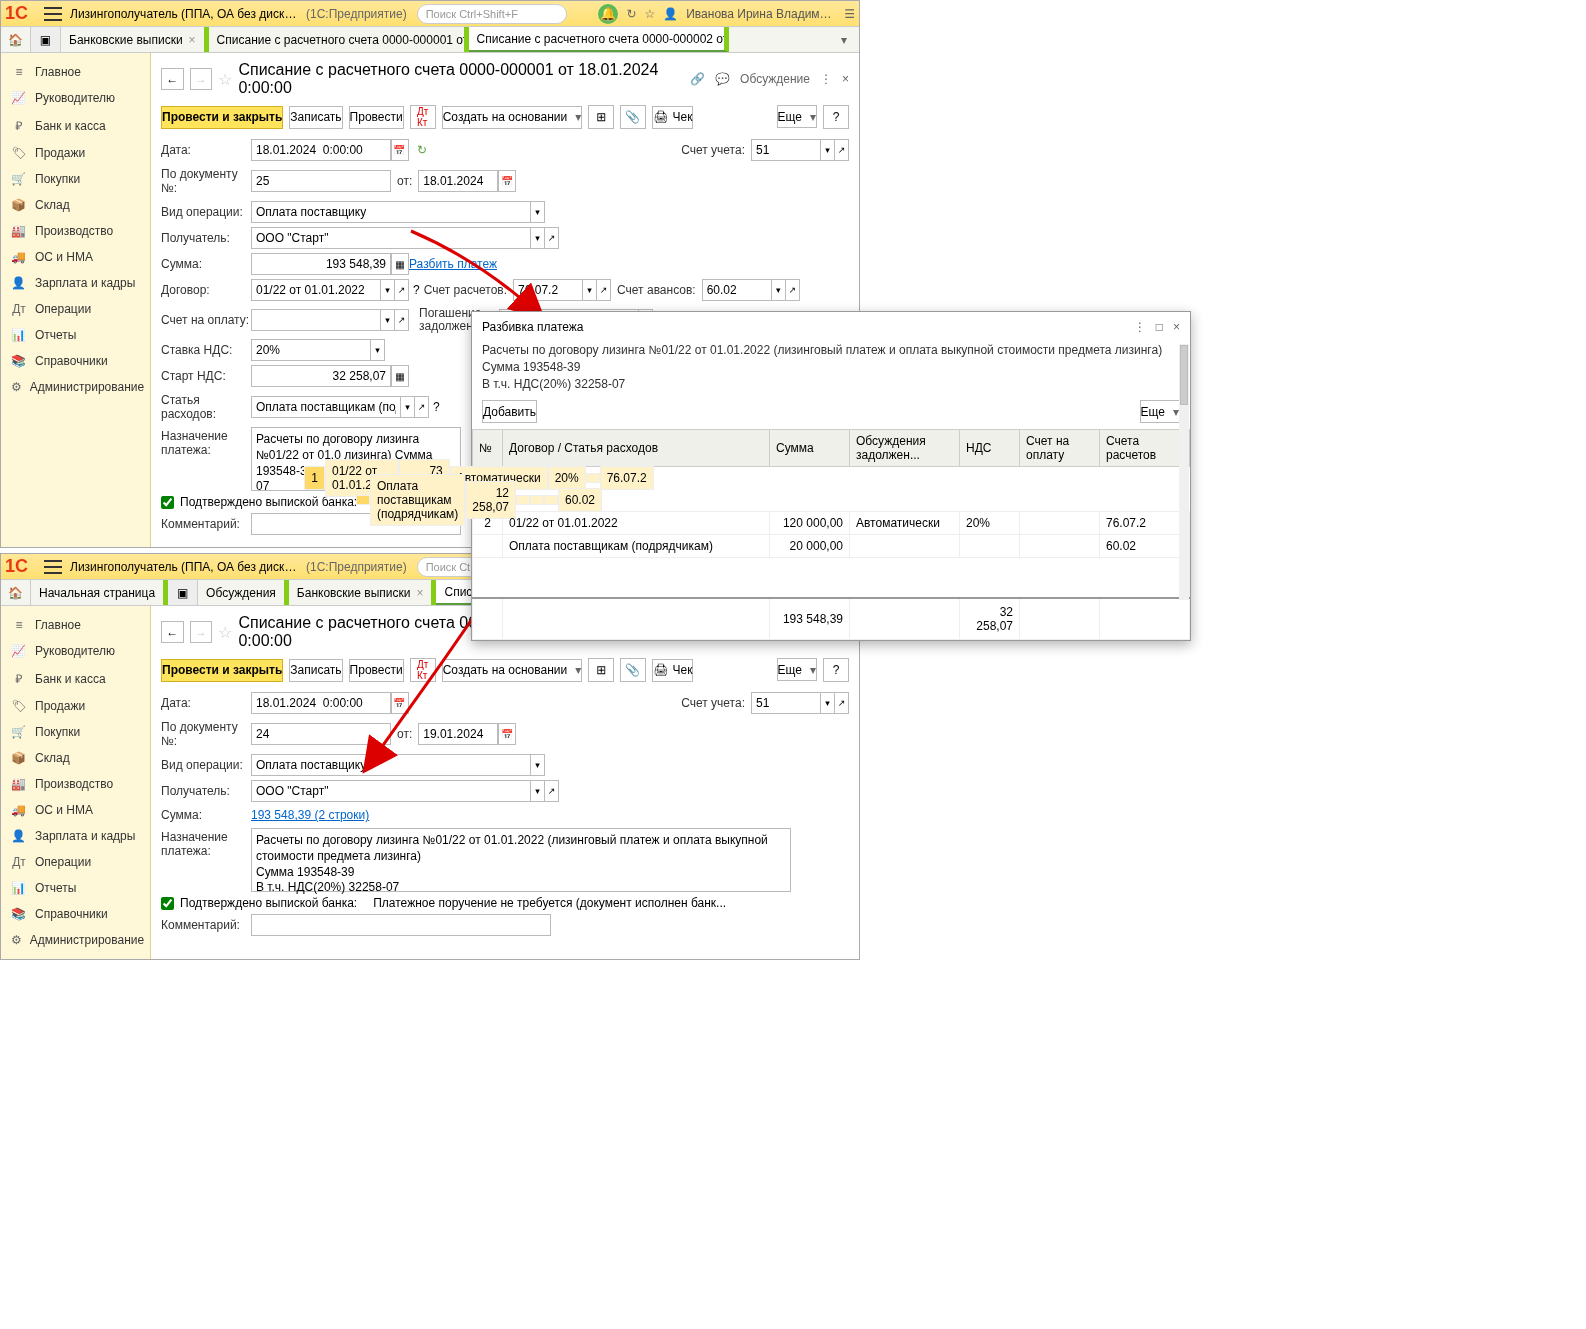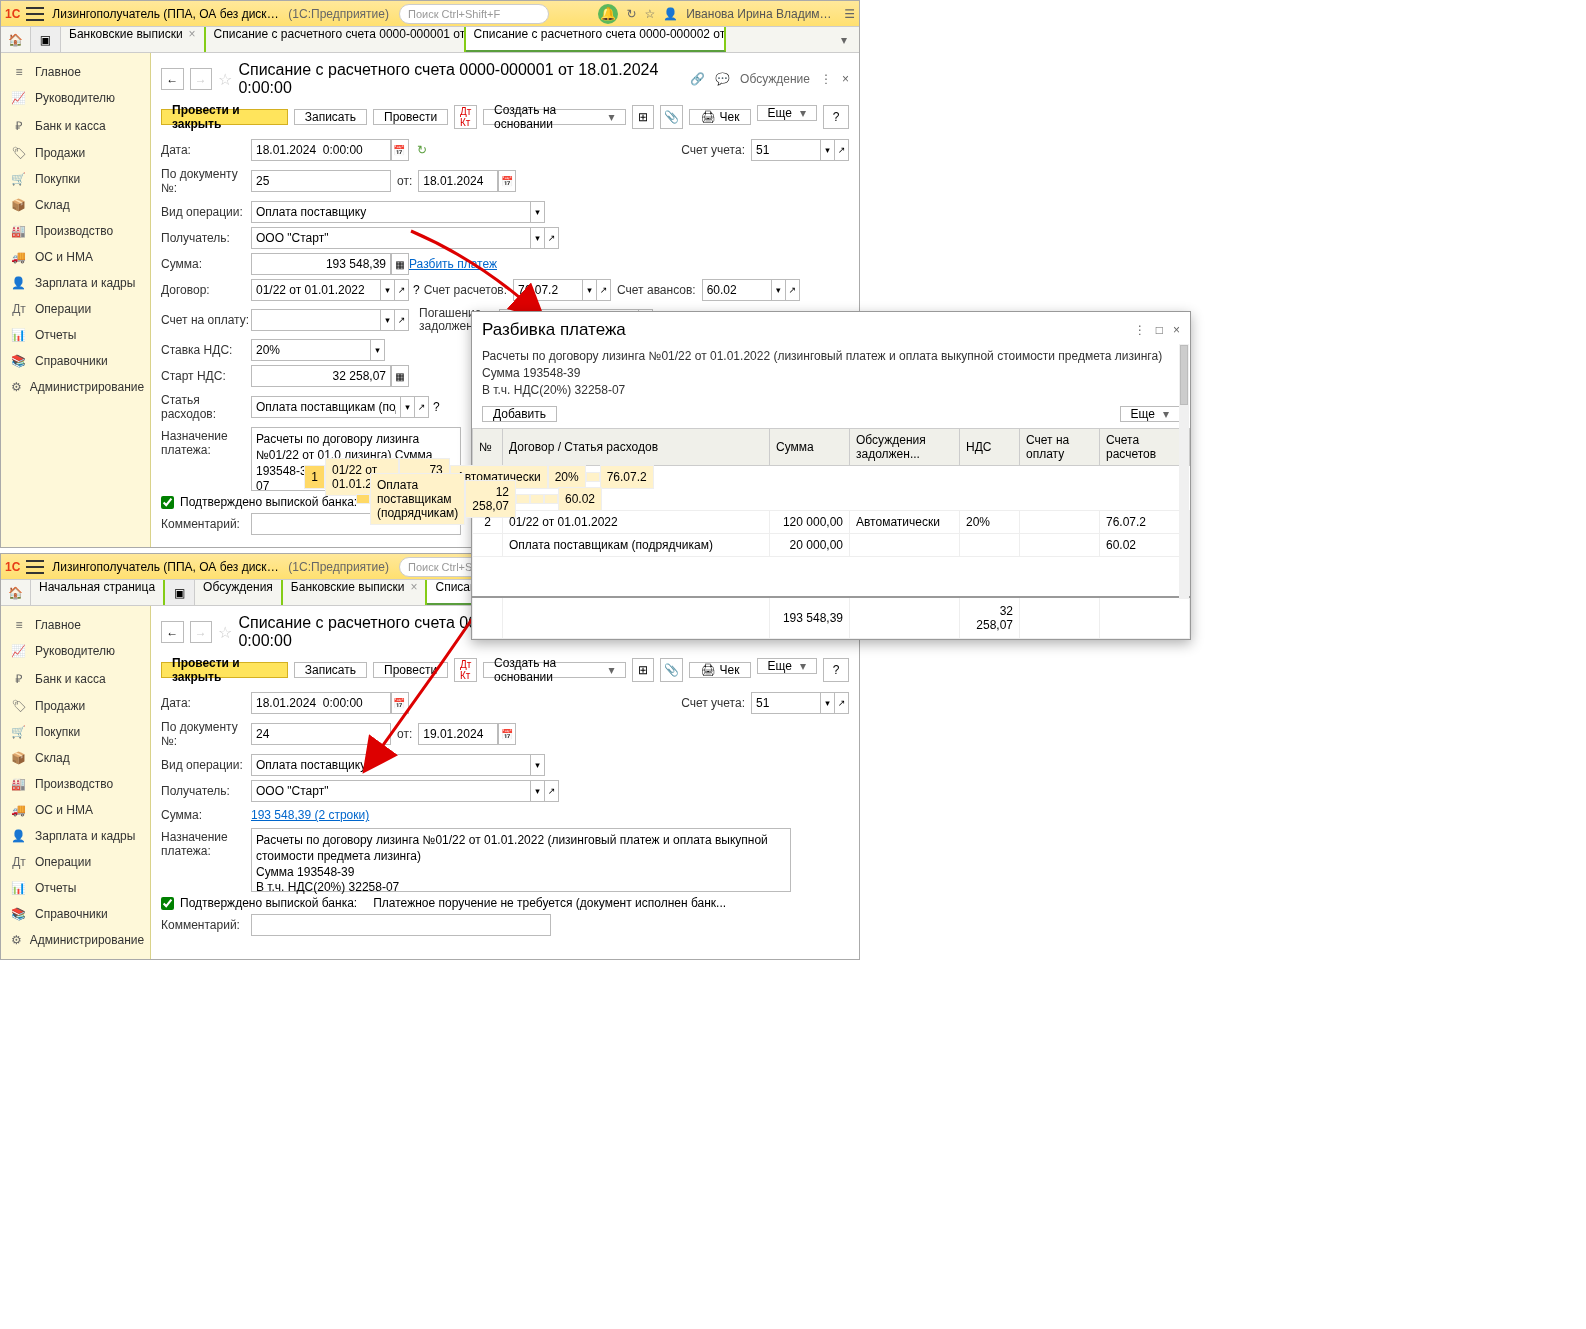--- a/index.html
+++ b/index.html
@@ -1,67 +1,67 @@
 <!DOCTYPE html>
 <html><head>
 <meta charset="utf-8">
 <style>
 *{box-sizing:border-box;margin:0;padding:0;font-family:Arial,sans-serif;font-size:12px}
 body{background:#fff}
 .win{border:1px solid #aaa;position:relative;background:#fff}
 .win1{width:860px;margin:0 0 5px 0}
 .win2{width:860px}
 .hdr{background:linear-gradient(#ffe89a,#ffe070);height:26px;display:flex;align-items:center;padding:0 4px;border-bottom:1px solid #ccc}
-.logo{color:#e73b16;font-weight:bold;font-size:12px;margin-right:6px}
+.logo{color:#e73b16;font-weight:bold;font-size:18px;margin-right:16px}
 .burger{width:18px;height:14px;display:inline-flex;flex-direction:column;justify-content:space-between;margin-right:8px;cursor:pointer}
 .burger span{height:2px;background:#333}
 .ttl{flex:0 1 auto;white-space:nowrap;overflow:hidden;text-overflow:ellipsis;max-width:230px}
 .sub{color:#666;margin-left:6px}
 .search{margin-left:10px;flex:0 0 150px;height:20px;border:1px solid #ccc;border-radius:10px;padding:0 8px;color:#999;background:#fff;display:flex;align-items:center;font-size:11px}
 .hdr-right{margin-left:auto;display:flex;align-items:center;gap:8px}
 .bell{width:20px;height:20px;border-radius:50%;background:#5cb85c;color:#fff;display:flex;align-items:center;justify-content:center;font-size:13px}
 .icn{color:#666;cursor:pointer}
 .usr{white-space:nowrap;overflow:hidden;text-overflow:ellipsis;max-width:150px;color:#555}
 .tabbar{background:#f5f5f0;height:26px;display:flex;align-items:stretch;border-bottom:1px solid #ccc}
 .tb-home{width:30px;display:flex;align-items:center;justify-content:center;border-right:1px solid #ccc}
 .tb-win{width:30px;display:flex;align-items:center;justify-content:center;border-right:1px solid #ccc;background:#eee}
-.tab{padding:0 8px;display:flex;border-right:2px solid #84cc16;cursor:pointer;white-space:nowrap;max-width:260px;overflow:hidden}
+.tab{padding:0 8px;display:flex;align-items:center;border-right:5px solid #84cc16;cursor:pointer;white-space:nowrap;max-width:260px;overflow:hidden}
 .tab.active{background:#fff;border-bottom:2px solid #5a9e3d}
 .tab .x{margin-left:6px;color:#999}
 .tab .xgreen{color:#5a9e3d}
 .arrow-down{margin-left:auto;width:30px;display:flex;align-items:center;justify-content:center;color:#666}
 .body{display:flex}
 .sidebar{width:150px;background:#fef8d9;border-right:1px solid #d9d28a;padding:6px 0}
 .sb-item{display:flex;align-items:center;padding:6px 10px;cursor:pointer;color:#333;gap:8px}
 .sb-ic{width:16px;text-align:center;color:#666}
 .content{flex:1;padding:8px 10px;overflow:hidden}
 .doc-hdr{display:flex;align-items:center;gap:6px;margin-bottom:8px}
 .nav-btn{width:24px;height:22px;border:1px solid #bbb;background:#fff;display:flex;align-items:center;justify-content:center;cursor:pointer}
 .star{color:#ccc;font-size:16px}
 .doc-title{font-size:16px;font-weight:normal}
 .doc-hdr-right{margin-left:auto;display:flex;align-items:center;gap:10px;color:#666}
 .toolbar{display:flex;align-items:center;gap:6px;margin-bottom:10px}
-.btn{height:16px;padding:0 10px;border:1px solid #bbb;background:#fff;cursor:pointer;display:flex;align-items:center;gap:4px}
+.btn{height:23px;padding:0 0;border:1px solid #bbb;background:#fff;cursor:pointer;display:flex;align-items:center;gap:4px}
 .btn-yellow{background:#ffe45c;border-color:#d4b021;font-weight:bold}
 .btn-drop::after{content:"▾";margin-left:4px;color:#666}
 .toolbar-right{margin-left:auto;display:flex;gap:6px}
 .icn-btn{width:26px;height:24px;border:1px solid #bbb;background:#fff;display:flex;align-items:center;justify-content:center;cursor:pointer}
 .lbl{color:#333;padding:2px 0}
 .inp{height:22px;border:1px solid #bbb;padding:0 4px;background:#fff}
 .inp-sm{width:140px}
 .inp-lg{width:280px}
 .cal{width:18px;height:22px;border:1px solid #bbb;background:#fff;display:flex;align-items:center;justify-content:center;font-size:10px}
 .sel{width:14px;height:22px;border:1px solid #bbb;border-left:none;background:#fff;display:flex;align-items:center;justify-content:center;font-size:9px}
 .link{color:#0066cc;text-decoration:underline;cursor:pointer}
 .ta{width:420px;height:64px;border:1px solid #bbb;padding:4px;background:#fff;font-size:12px;line-height:1.3}
 .chk{display:flex;align-items:center;gap:6px}
 .chk input{accent-color:green}
 .dialog{position:absolute;top:310px;left:470px;width:720px;background:#fff;border:1px solid #999;box-shadow:0 4px 12px rgba(0,0,0,0.3);z-index:10}
 .dlg-hdr{display:flex;align-items:center;padding:8px 10px}
-.dlg-title{font-size:17px}
+.dlg-title{font-size:12px}
 .dlg-hdr-right{margin-left:auto;display:flex;gap:10px;color:#666}
 .dlg-sub{padding:0 10px 8px;color:#333;line-height:1.4}
 .dlg-tb{display:flex;padding:0 10px 6px;gap:6px}
 .tbl{width:100%;border-collapse:collapse;font-size:12px}
 .tbl th{background:#f0f0ea;border:1px solid #ccc;padding:4px 6px;text-align:left;font-weight:normal}
 .tbl td{border:1px solid #eee;padding:4px 6px}
 .tbl .num{text-align:right}
 .tbl .cnum{text-align:center}
 .tbl tr.hilite td{background:#fff2c9}
 .tbl tr.sel td:first-child{background:#ffd966}

